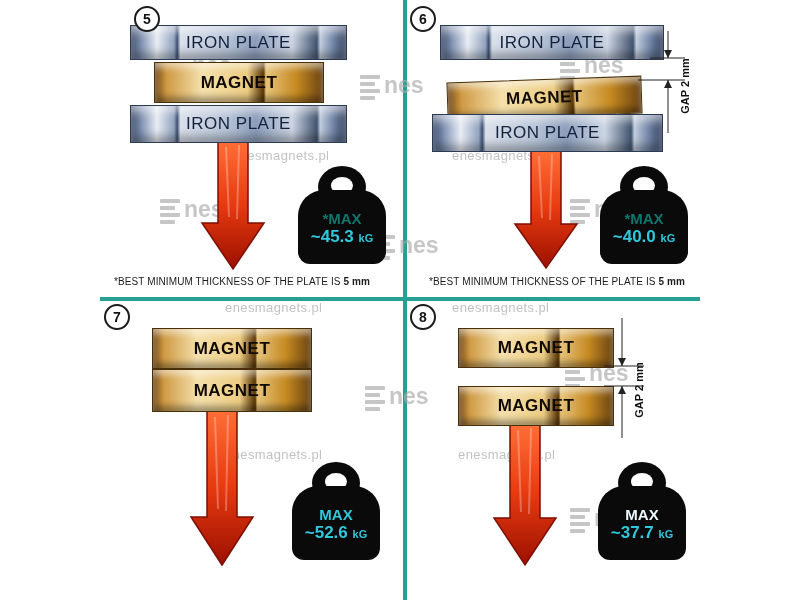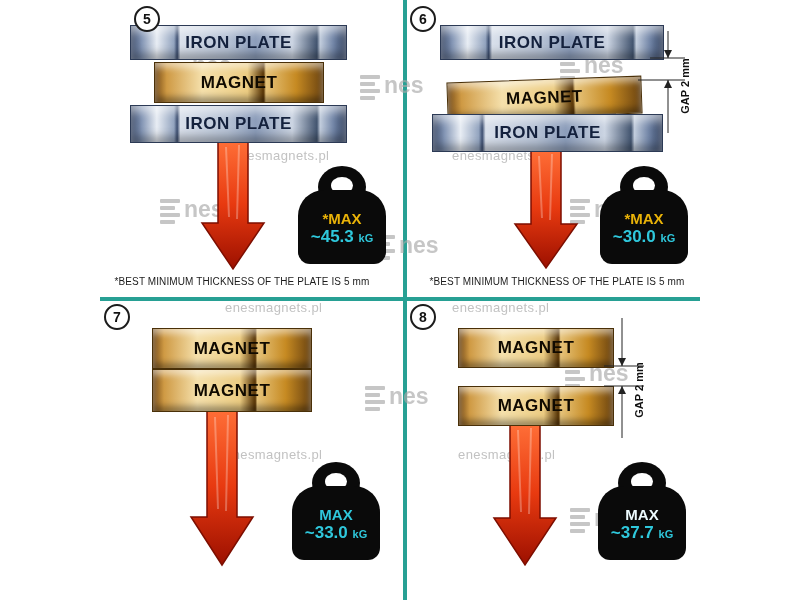--- a/index.html
+++ b/index.html
@@ -15,21 +15,21 @@
     background:#fff;display:flex;align-items:center;justify-content:center;
     font-size:14px;font-weight:bold;color:#111;z-index:5;}
 
   
   .plate{position:absolute;display:flex;align-items:center;justify-content:center;
     background:linear-gradient(90deg,#35476a 0%,#8395b4 5%,#e8edf4 12%,#93a4bf 20%,
       #3c4e70 21.5%,#d9e0eb 23%,#b6c2d5 45%,#8c9dba 58%,#ccd5e3 75%,
       #42546f 86.5%,#c2cddd 88%,#7487a8 94%,#2e3f60 100%);
     border:1px solid #2c3a55;
     box-shadow:inset 0 6px 8px rgba(255,255,255,.55),inset 0 -6px 8px rgba(0,0,0,.3);
-    color:#14213d;font-weight:bold;font-size:17px;letter-spacing:.5px;z-index:3;}
+    color:#14213d;font-weight:normal;font-size:17px;letter-spacing:.5px;z-index:3;}
 
   
   .magnet{position:absolute;display:flex;align-items:center;justify-content:center;
     background:linear-gradient(90deg,#7a4d16 0%,#cf9a44 7%,#f5e0ab 28%,#eccc82 55%,
       #5f3c0c 64%,#5f3c0c 64.8%,#e6c37a 66%,#c68a22 84%,#6b4310 100%);
     border:1px solid #4a3008;
     box-shadow:inset 0 5px 6px rgba(255,255,255,.5),inset 0 -5px 6px rgba(0,0,0,.35);
     color:#100a00;font-weight:bold;font-size:17px;letter-spacing:.5px;z-index:3;}
 
   
@@ -40,28 +40,28 @@
   .w-handle{position:absolute;top:0;left:50%;transform:translateX(-50%);
     width:48px;height:42px;border-radius:50%;background:#0a0a0a;}
   .w-hole{position:absolute;top:11px;left:50%;transform:translateX(-50%);
     width:22px;height:17px;border-radius:50%;background:#ffffff;z-index:1;}
   .w-body{position:absolute;left:0;right:0;bottom:0;height:70px;background:#0a0a0a;
     border-radius:26px 26px 12px 12px;display:flex;flex-direction:column;
     align-items:center;justify-content:center;padding-top:4px;z-index:2;}
   .w-max{font-size:15px;font-weight:bold;line-height:17px;}
   .w-val{font-size:17px;font-weight:bold;line-height:19px;}
   .w-unit{font-size:11px;font-weight:bold;}
-  .c-yellow{color:#eab308;}
+  .c-yellow{color:#0f766e;}
   .c-cyan{color:#2fc8dc;}
   .c-white{color:#eefcff;}
 
   
   .footnote{position:absolute;width:288px;text-align:center;font-size:10px;color:#1c1c1c;
     letter-spacing:.1px;z-index:3;}
-  .footnote b{font-weight:normal;}
+  .footnote b{font-weight:bold;}
 
   
   .gap-svg{position:absolute;z-index:4;}
   .gap-label{position:absolute;width:70px;height:14px;text-align:center;font-size:11px;
     font-weight:bold;color:#111;transform:rotate(-90deg);z-index:4;white-space:nowrap;}
 
   
   .wm-site{position:absolute;font-size:13px;color:#c2c2c2;letter-spacing:.4px;z-index:1;}
   .enes{position:absolute;display:flex;align-items:flex-start;gap:4px;opacity:.65;z-index:1;}
   .enes .bars{display:flex;flex-direction:column;gap:3px;padding-top:3px;}
@@ -231,21 +231,21 @@
       </defs>
     <polygon points="18,0 48,0 48,76 64,76 33,120 2,76 18,76" fill="url(#g6)" stroke="#7d0e00" stroke-width="1.5"></polygon>
     <path d="M26,8 L29,70 M39,6 L37,72" stroke="rgba(255,255,255,.28)" stroke-width="2" fill="none"></path>
   </svg>
 
   <div class="weight" style="left:600px;top:166px;">
     <div class="w-handle"></div>
     <div class="w-hole"></div>
     <div class="w-body">
       <div class="w-max c-yellow">*MAX</div>
-      <div class="w-val c-cyan"><span>~30.0</span> <span class="w-unit">kG</span></div>
+      <div class="w-val c-cyan"><span>~40.0</span> <span class="w-unit">kG</span></div>
     </div>
   </div>
 
   <div class="footnote" style="left:413px;top:276px;">
     <span>*BEST MINIMUM THICKNESS OF THE PLATE IS</span> <b>5 mm</b>
   </div>
 
   <div class="num-circle" style="left:104px;top:304px;">7</div>
   <div class="magnet" style="left:152px;top:328px;width:158px;height:39px;">MAGNET</div>
   <div class="magnet" style="left:152px;top:369px;width:158px;height:41px;">MAGNET</div>
@@ -260,21 +260,21 @@
       </defs>
     <polygon points="18,0 48,0 48,110 64,110 33,158 2,110 18,110" fill="url(#g7)" stroke="#7d0e00" stroke-width="1.5"></polygon>
     <path d="M26,10 L29,102 M39,8 L37,104" stroke="rgba(255,255,255,.28)" stroke-width="2" fill="none"></path>
   </svg>
 
   <div class="weight" style="left:292px;top:462px;">
     <div class="w-handle"></div>
     <div class="w-hole"></div>
     <div class="w-body">
       <div class="w-max c-cyan">MAX</div>
-      <div class="w-val c-cyan"><span>~33.0</span> <span class="w-unit">kG</span></div>
+      <div class="w-val c-cyan"><span>~52.6</span> <span class="w-unit">kG</span></div>
     </div>
   </div>
 
   <div class="num-circle" style="left:410px;top:304px;">8</div>
   <div class="magnet" style="left:458px;top:328px;width:154px;height:38px;">MAGNET</div>
   <div class="magnet" style="left:458px;top:386px;width:154px;height:38px;">MAGNET</div>
 
   <svg class="gap-svg" style="left:600px;top:312px;" width="70" height="130">
     <line x1="4" y1="54" x2="44" y2="54" stroke="#222" stroke-width="1"></line>
     <line x1="4" y1="74" x2="44" y2="74" stroke="#222" stroke-width="1"></line>

